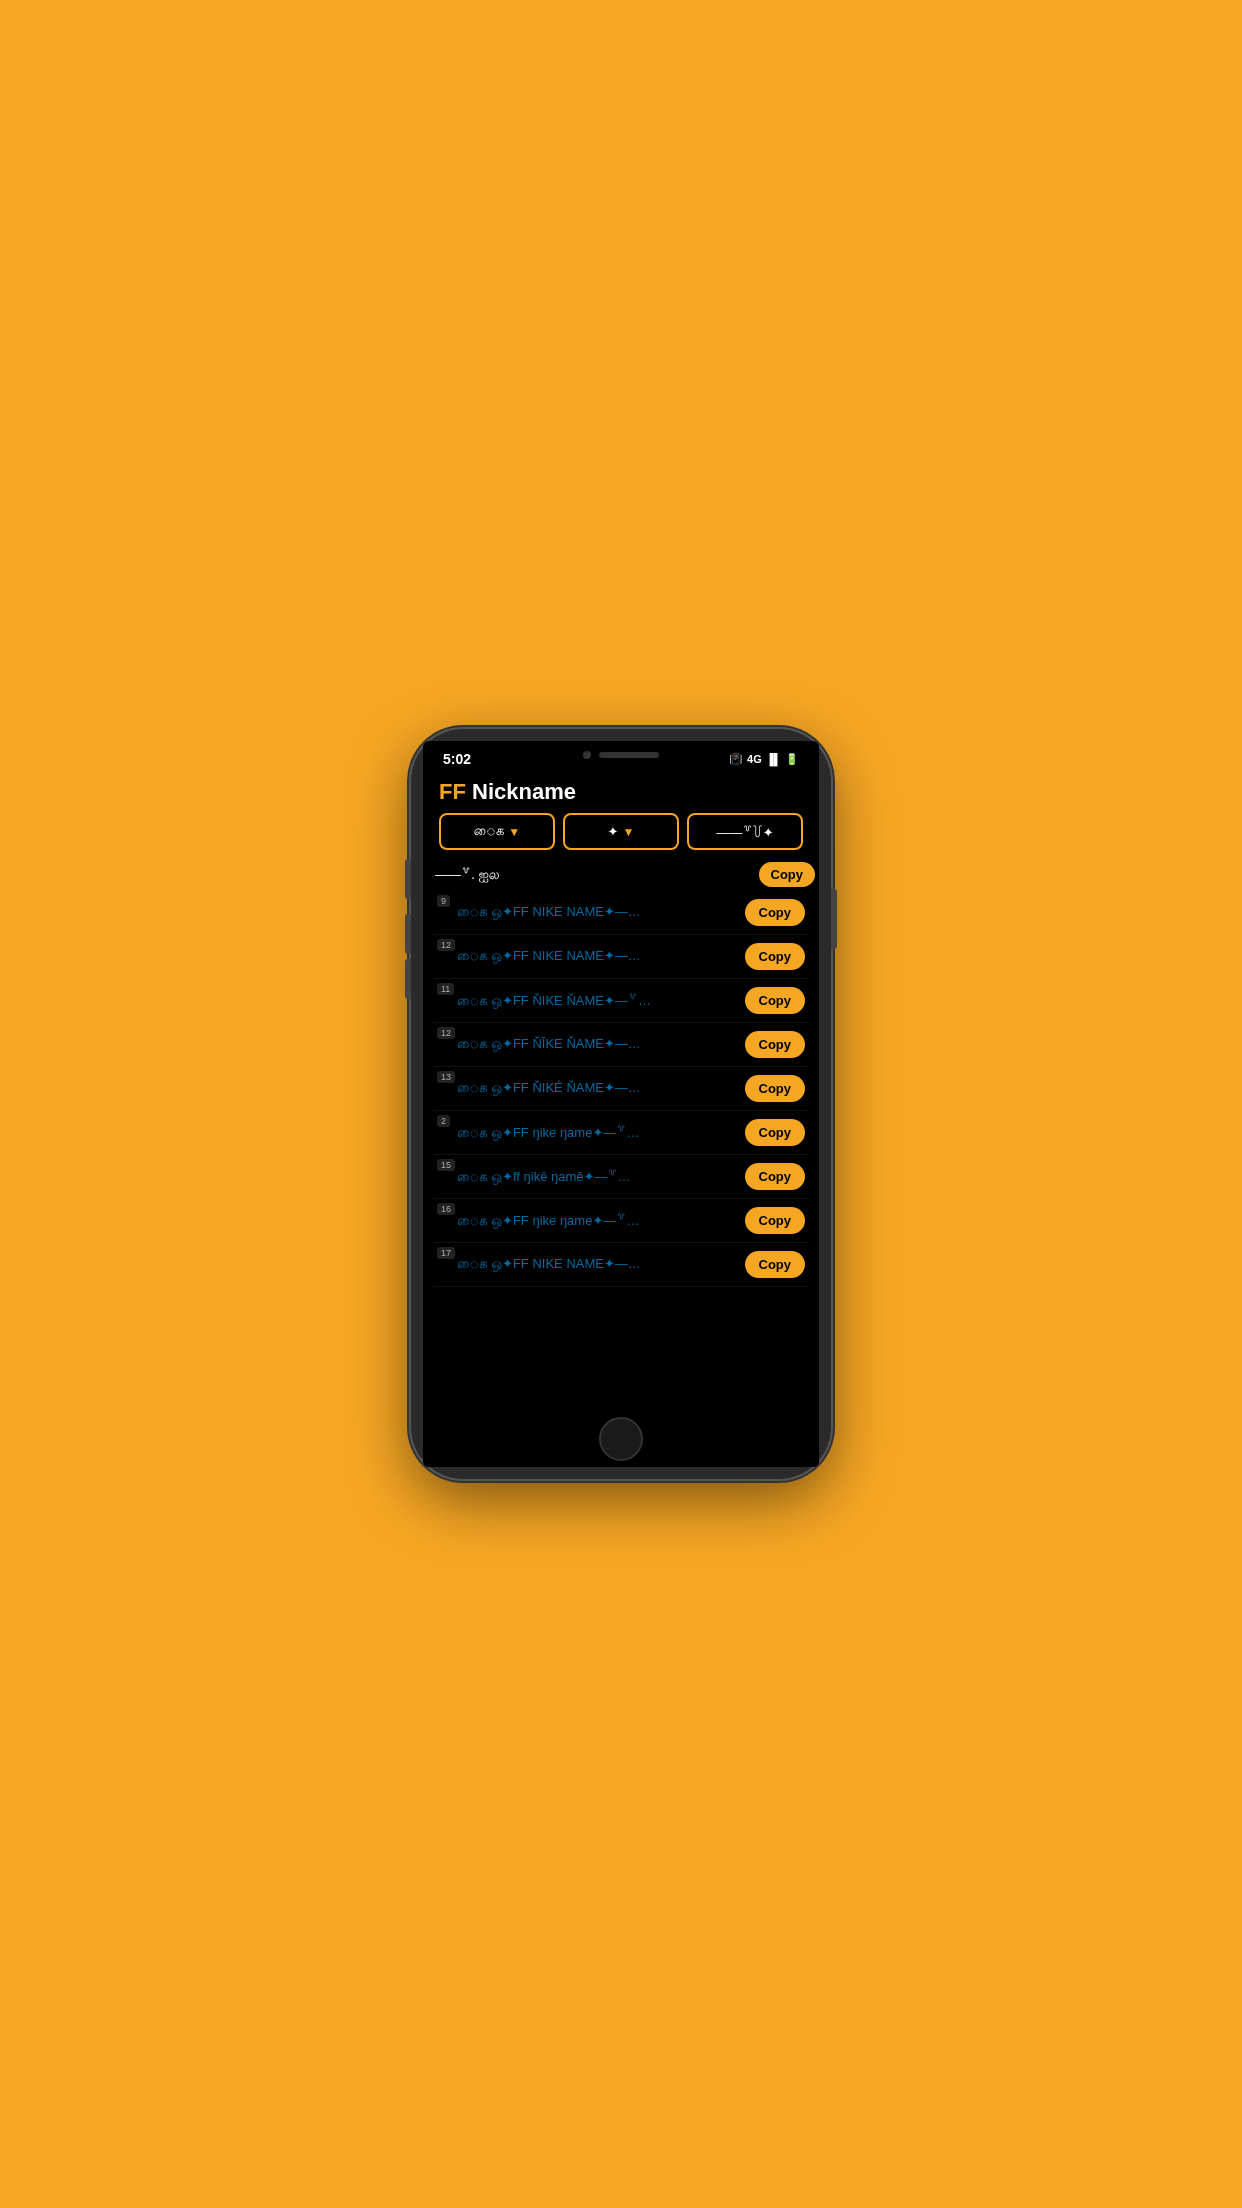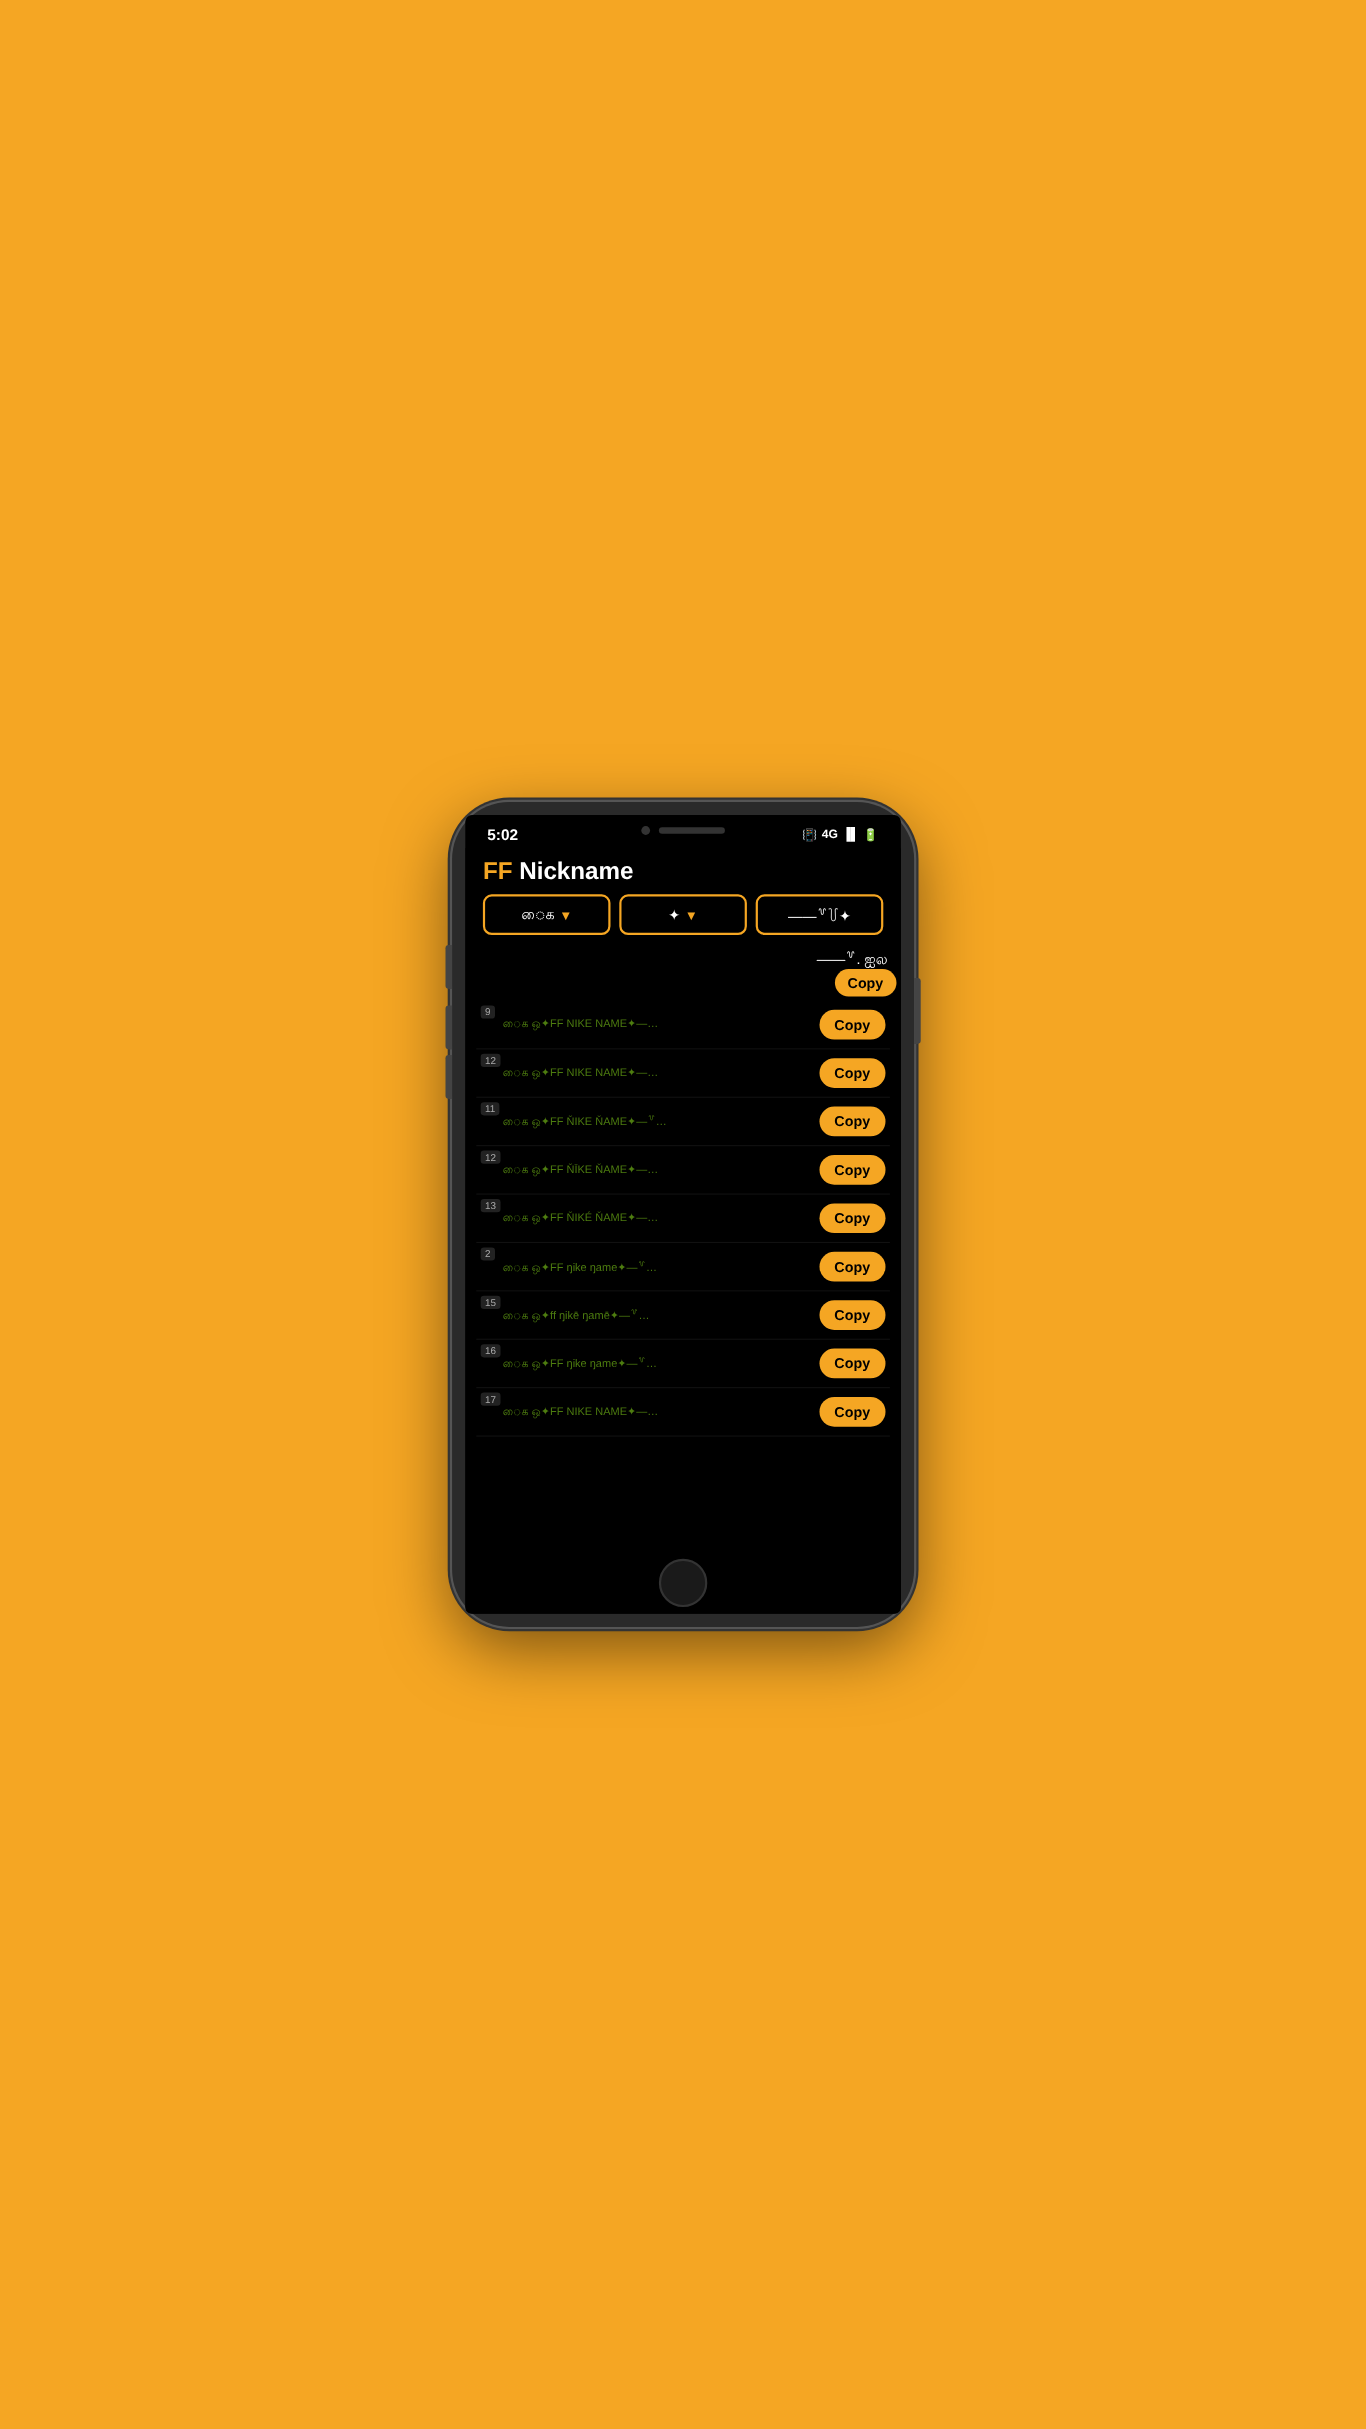--- a/index.html
+++ b/index.html
@@ -236,22 +236,22 @@
       top: 4px;
       left: 4px;
       background: #222;
       color: #aaa;
       font-size: 9px;
       padding: 1px 4px;
       border-radius: 3px;
     }
 
     .nickname-text {
-      color: #4d7c0f;
-      font-size: 10px;
+      color: #0369a1;
+      font-size: 13px;
       flex: 1;
       padding: 0 8px 0 20px;
       overflow: hidden;
       text-overflow: ellipsis;
       white-space: nowrap;
     }
 
     .copy-btn {
       background: #F5A623;
       color: #000;
@@ -271,24 +271,23 @@
       border-radius: 50%;
       background: #1a1a1a;
       border: 2px solid #333;
       margin: 6px auto;
       flex-shrink: 0;
     }
 
     
     .partial-item {
       display: flex;
-      align-items: flex-end;
+      align-items: center;
       justify-content: space-between;
       padding: 4px 4px;
-      flex-direction: column;
     }
 
     .partial-text {
       color: #fff;
       font-size: 13px;
       flex: 1;
       padding: 0 8px;
       overflow: hidden;
       white-space: nowrap;
     }

